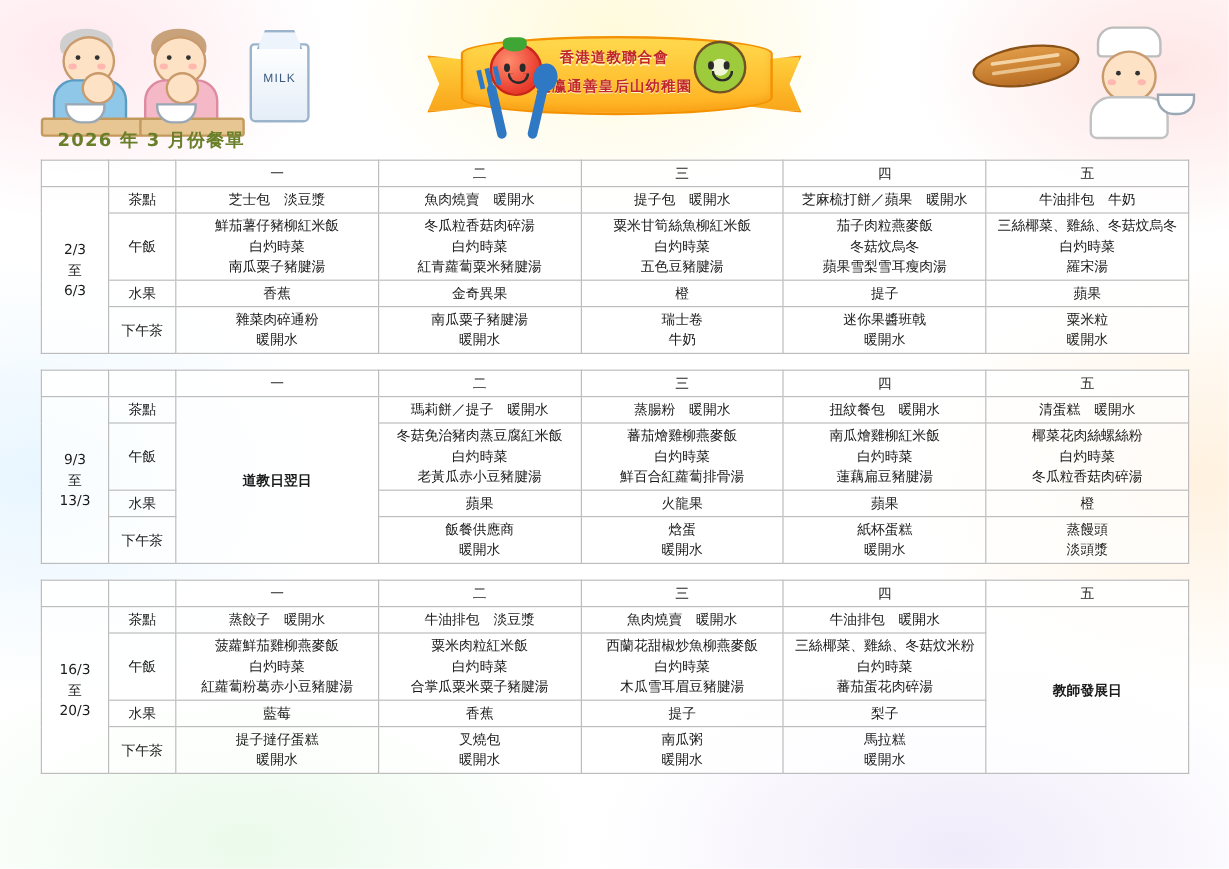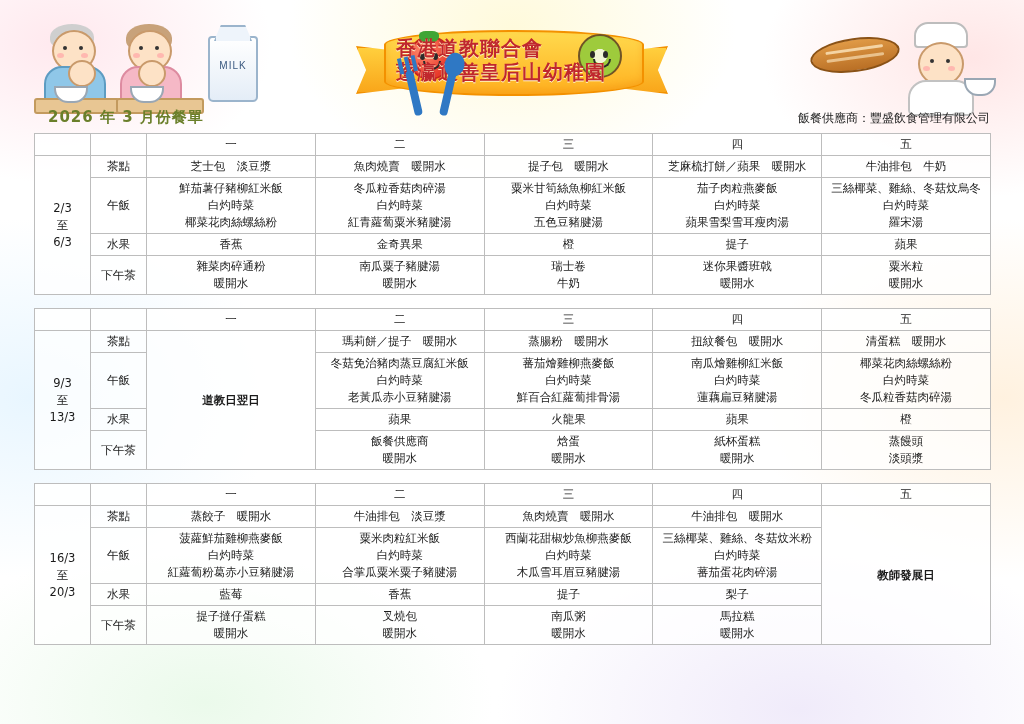--- a/index.html
+++ b/index.html
@@ -67,24 +67,25 @@
   }
   .ribbon-tail.right {
     right: -6px;
     clip-path: polygon(0 14%, 100% 0, 82% 50%, 100% 100%, 0 86%);
   }
   .banner-text {
     position: absolute;
     left: 34px;
     top: 16px;
     width: 232px;
+    text-align: center;
     color: #c0272d;
     font-family: "DejaVu Sans", sans-serif;
     font-weight: bold;
-    font-size: 20px;
+    font-size: 12px;
     line-height: 24px;
     letter-spacing: 1px;
     text-shadow: 0 1px 0 #fff6c9;
   }
   .tomato, .kiwi {
     position: absolute;
     width: 40px;
     height: 40px;
     border-radius: 50%;
   }
@@ -407,21 +408,20 @@
       <div class="head" style="left:38px;top:20px;width:42px;height:40px;"></div>
       <div class="eye-dot" style="left:50px;top:37px;"></div>
       <div class="eye-dot" style="left:66px;top:37px;"></div>
       <div class="cheek" style="left:43px;top:44px;"></div>
       <div class="cheek" style="left:68px;top:44px;"></div>
       <div class="body-sh" style="left:28px;top:58px;width:62px;height:32px;background:#ffffff;border:2px solid #c2c2c2;"></div>
       <div class="bowl" style="left:84px;top:56px;width:28px;height:14px;"></div>
     </div>
 
     <div class="title-left">2026 年 3 月份餐單</div>
-    <div class="title-right">飯餐供應商：豐盛飲食管理有限公司</div>
   </div>
 
   <div class="tables">
 
     <table class="menu">
       <colgroup>
           <col class="c-week">
           <col class="c-type">
           <col class="c-day">
           <col class="c-day">
@@ -449,29 +449,29 @@
           <td class="meal">芝士包　淡豆漿</td>
           <td class="meal">魚肉燒賣　暖開水</td>
           <td class="meal">提子包　暖開水</td>
           <td class="meal">芝麻梳打餅／蘋果　暖開水</td>
           <td class="meal">牛油排包　牛奶</td>
         </tr>
         <tr>
           <td class="type-cell">午飯</td>
           <td class="meal">鮮茄薯仔豬柳紅米飯
 白灼時菜
-椰菜花肉絲螺絲粉</td>
+南瓜粟子豬腱湯</td>
           <td class="meal">冬瓜粒香菇肉碎湯
 白灼時菜
 紅青蘿蔔粟米豬腱湯</td>
           <td class="meal">粟米甘筍絲魚柳紅米飯
 白灼時菜
 五色豆豬腱湯</td>
           <td class="meal">茄子肉粒燕麥飯
-白灼時菜
+冬菇炆烏冬
 蘋果雪梨雪耳瘦肉湯</td>
           <td class="meal">三絲椰菜、雞絲、冬菇炆烏冬
 白灼時菜
 羅宋湯</td>
         </tr>
         <tr>
           <td class="type-cell">水果</td>
           <td class="meal">香蕉</td>
           <td class="meal">金奇異果</td>
           <td class="meal">橙</td>

